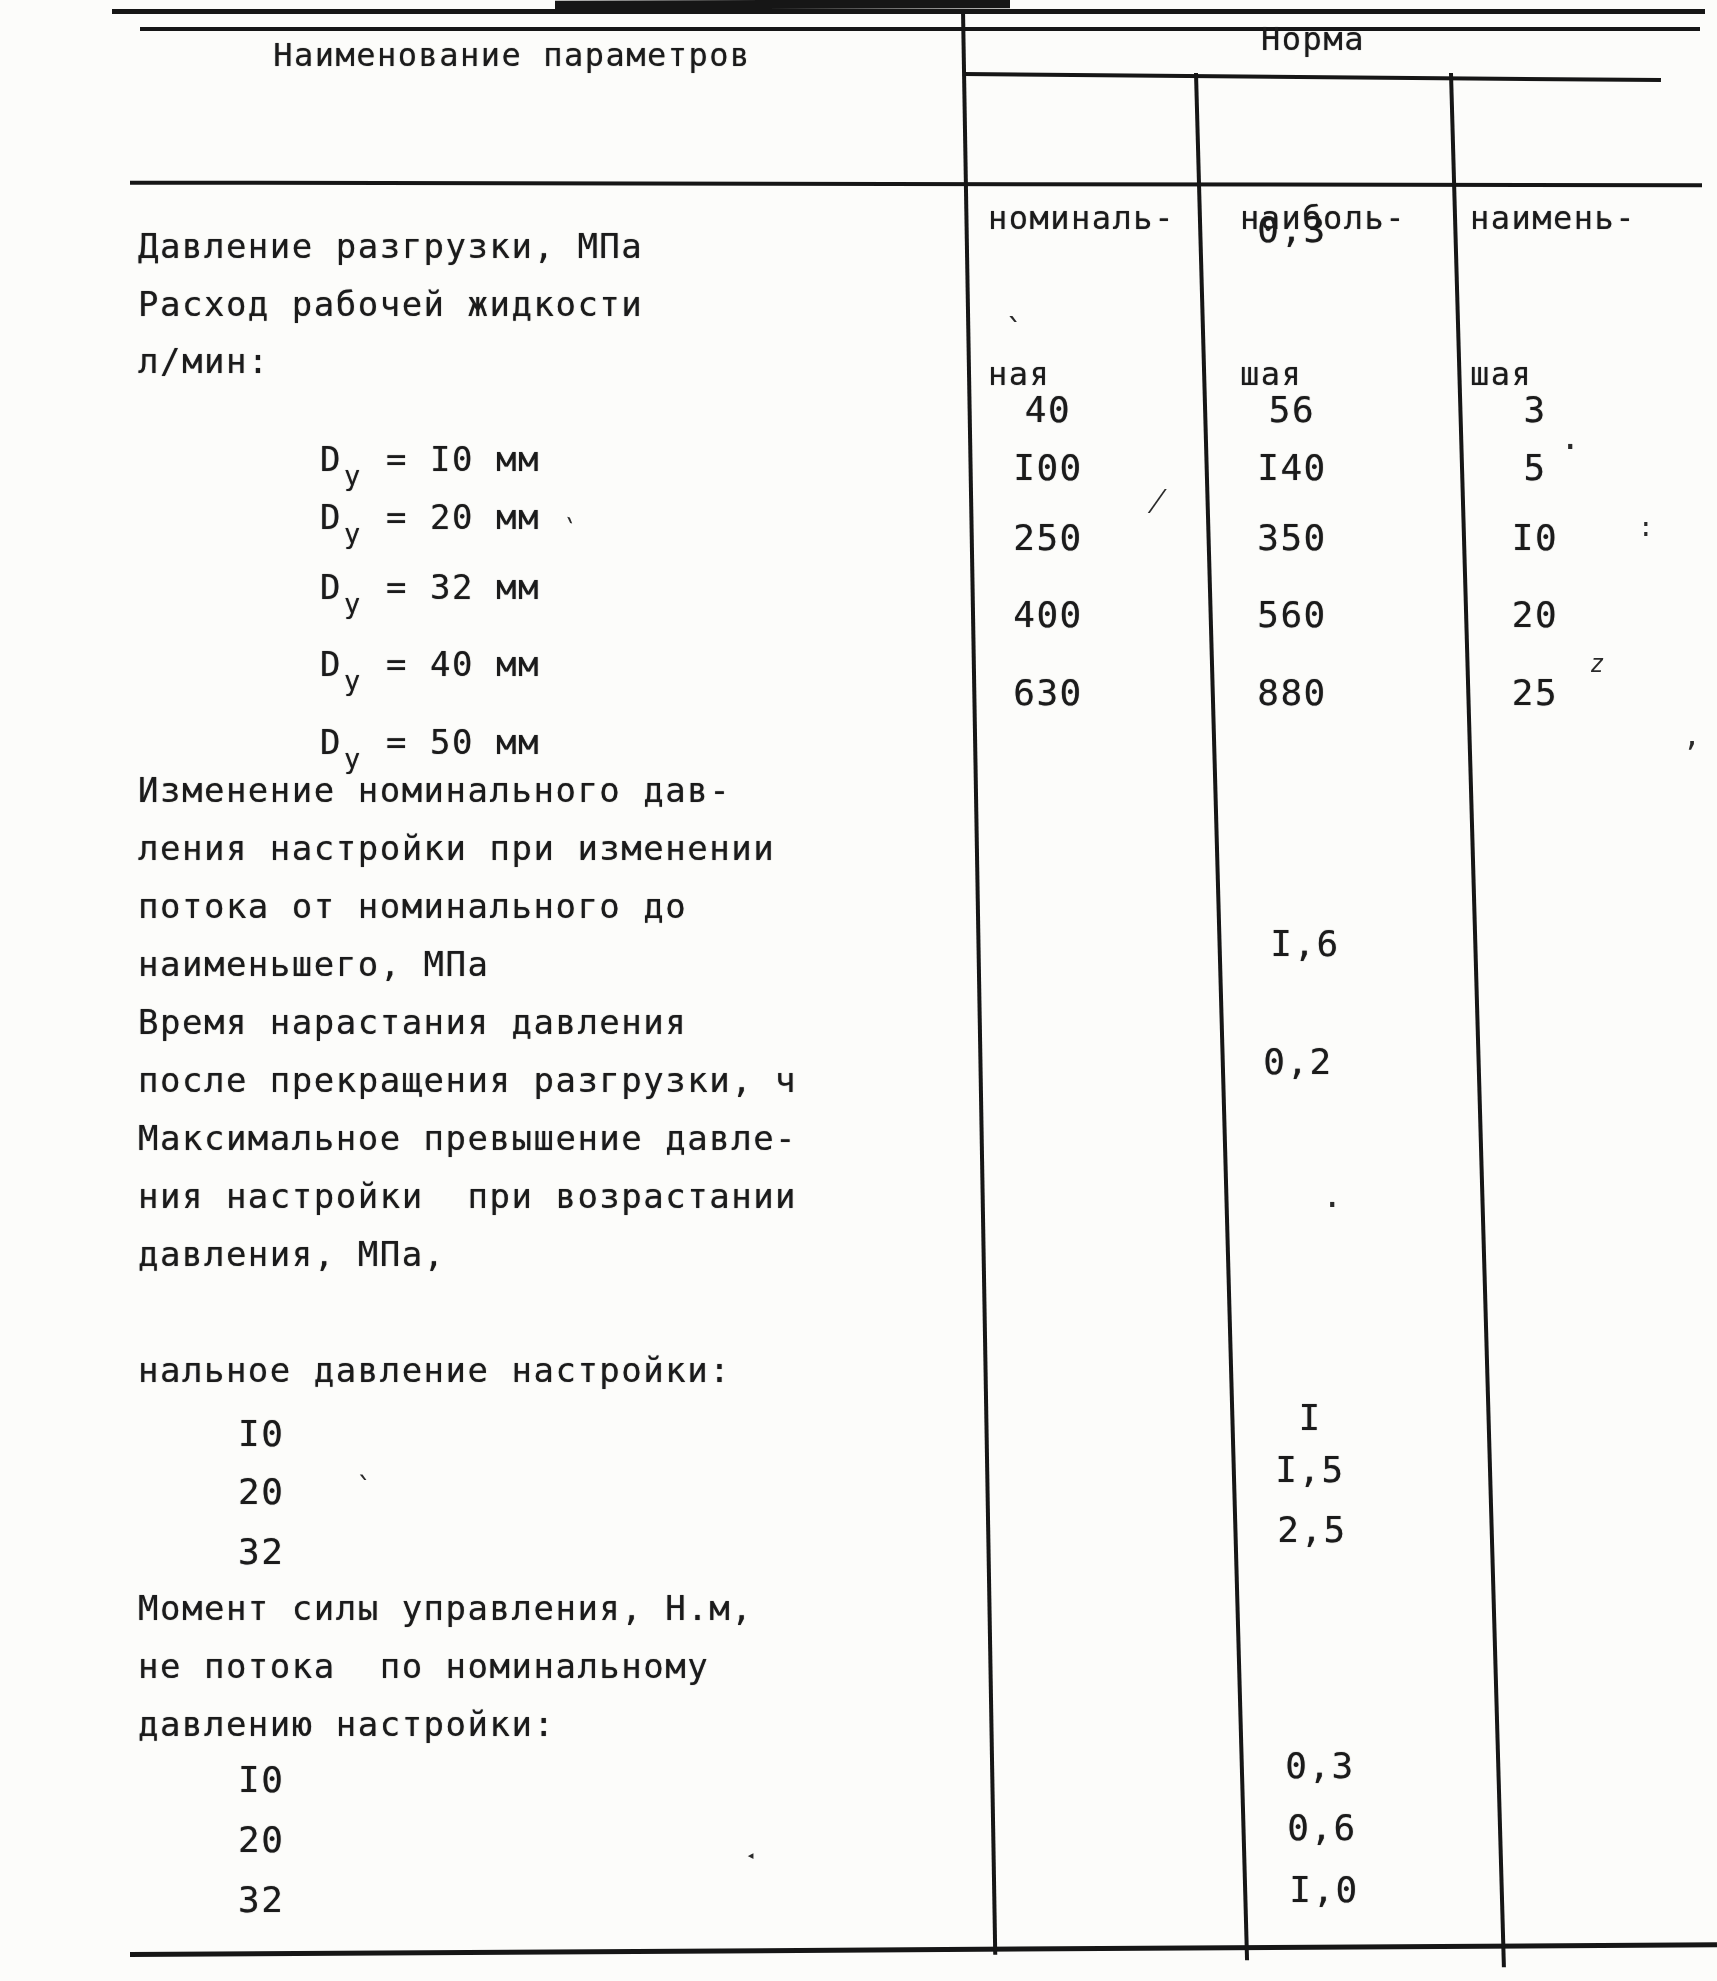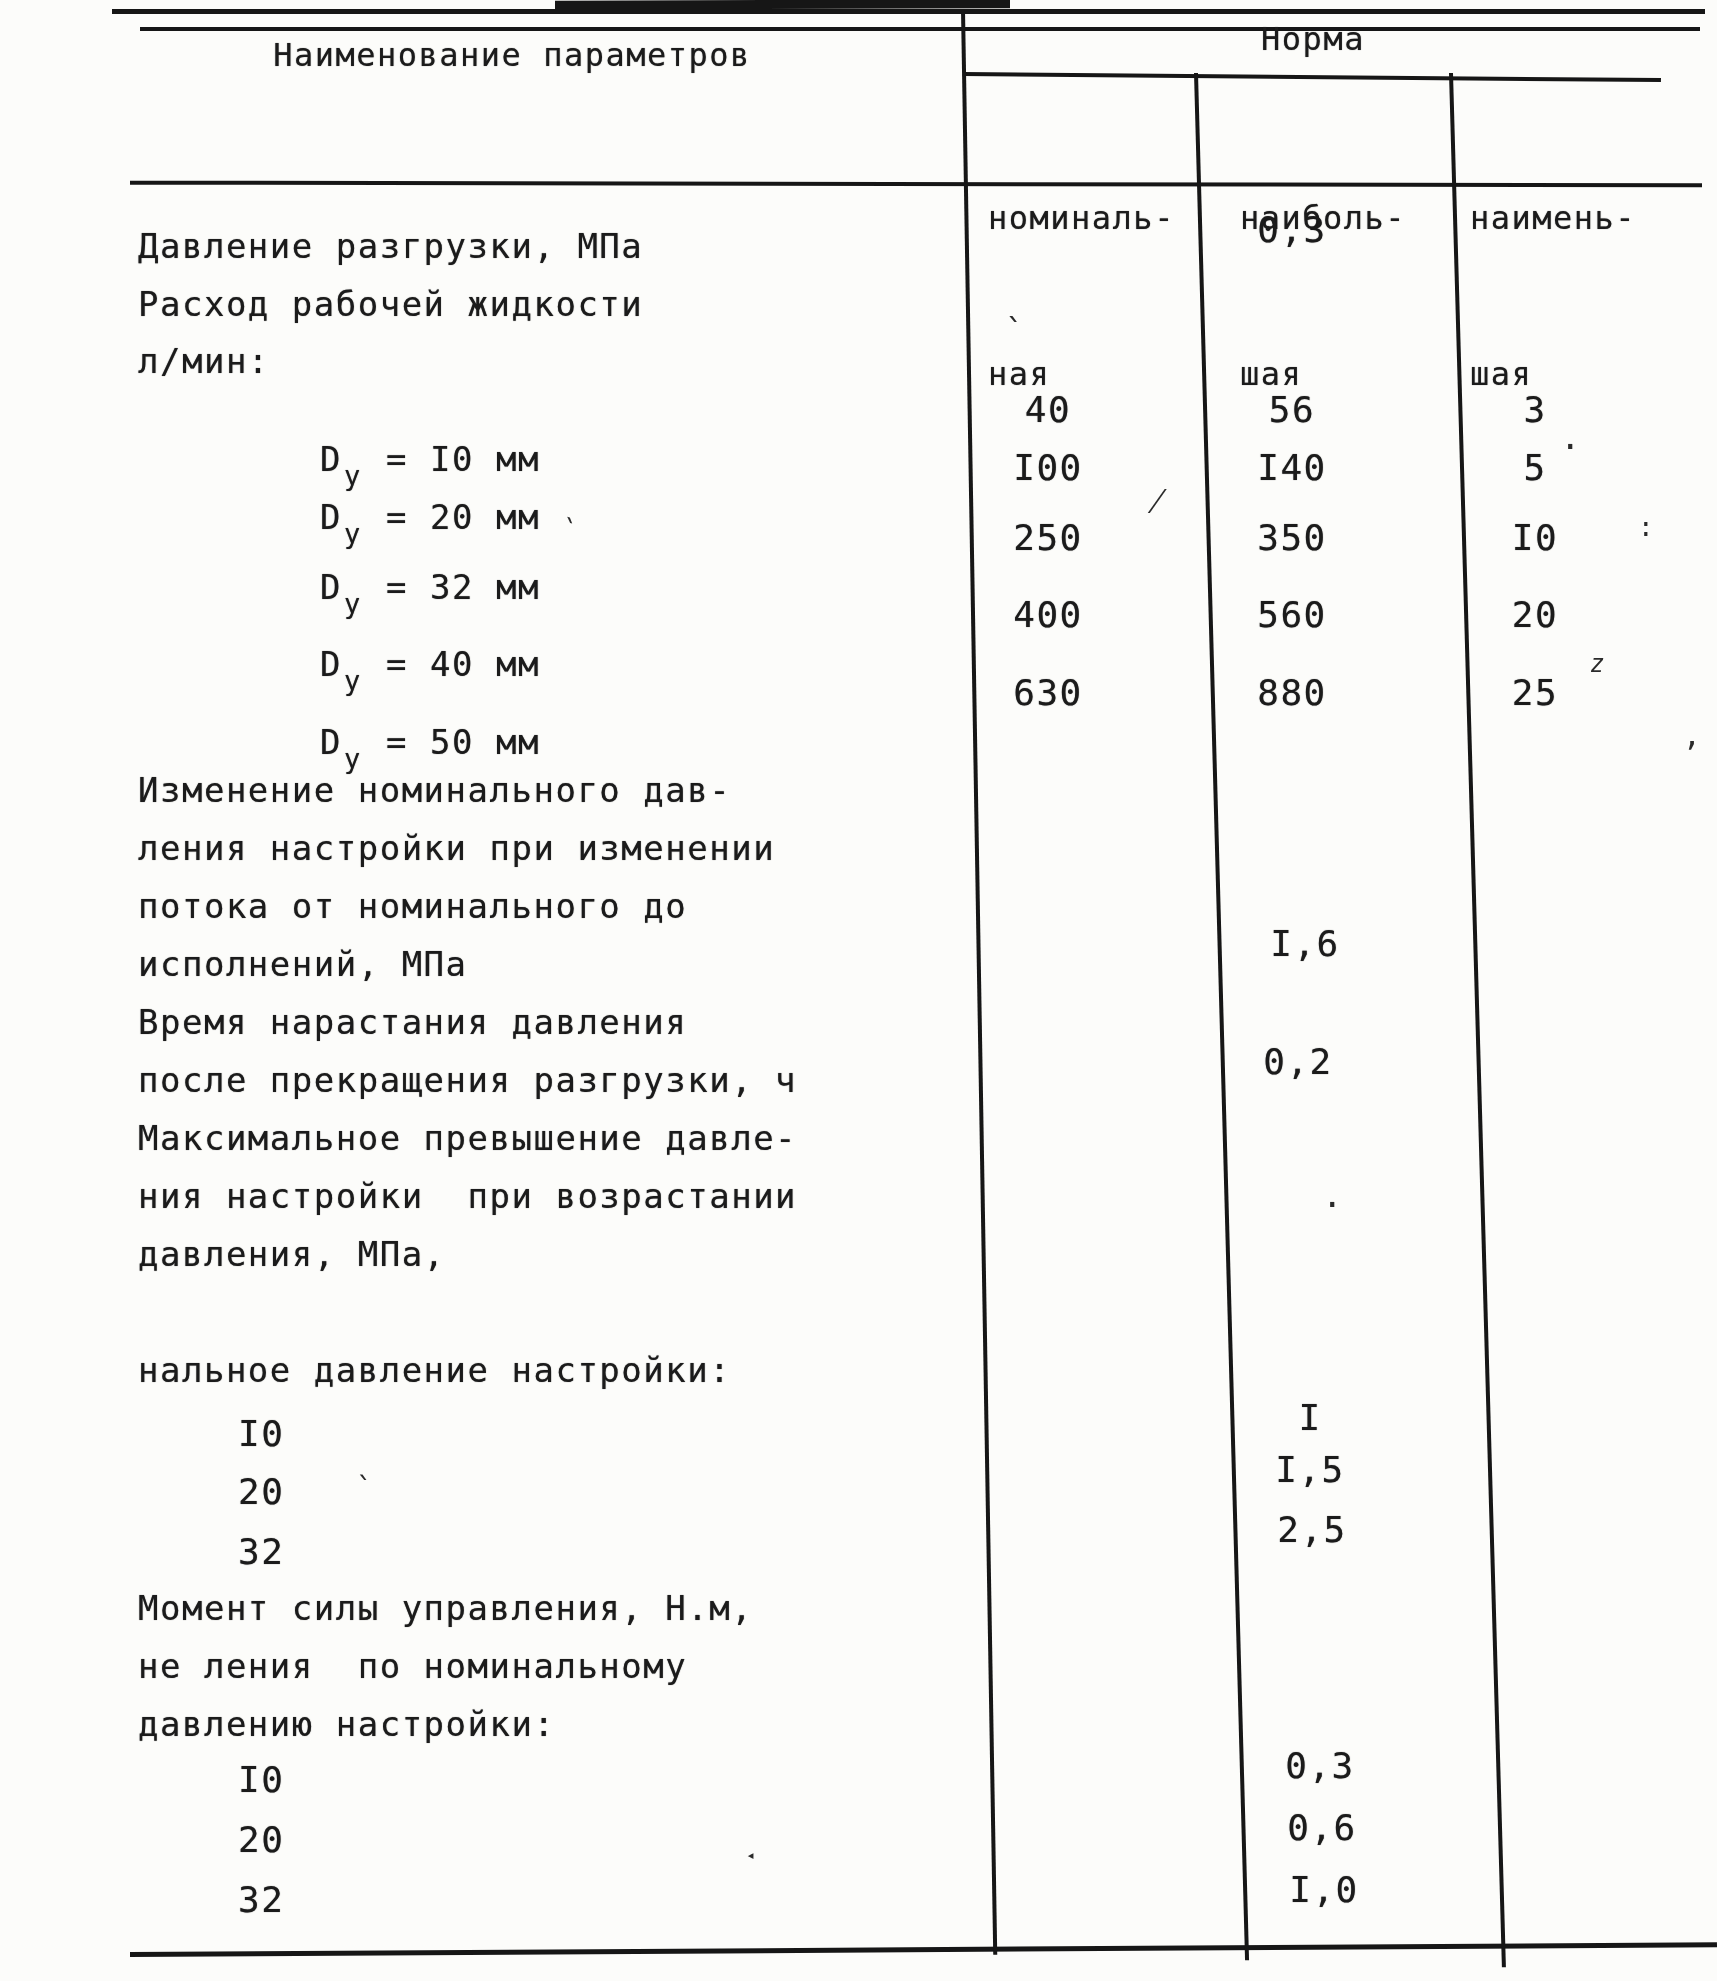--- a/index.html
+++ b/index.html
@@ -112,41 +112,41 @@
   <div class="t" style="left:232px; top:681px;">
     <span>D</span><sub class="dsub">у</sub><span> = 50 мм</span>
   </div>
   <div class="t val" style="left:978px;  top:671px;">630</div>
   <div class="t val" style="left:1222px; top:671px;">880</div>
   <div class="t val" style="left:1465px; top:671px;">25</div>
 
   <div class="t" style="left:138px; top:770px;">Изменение номинального дав-</div>
   <div class="t" style="left:138px; top:886px;">потока от номинального до</div>
   <div class="t" style="left:138px; top:828px;">ления настройки при изменении</div>
-  <div class="t" style="left:138px; top:944px;">исполнений, МПа</div>
+  <div class="t" style="left:138px; top:944px;">наименьшего, МПа</div>
   <div class="t val" style="left:1235px; top:922px;">I,6</div>
 
   <div class="t" style="left:138px; top:1002px;">Время нарастания давления</div>
   <div class="t" style="left:138px; top:1060px;">после прекращения разгрузки, ч</div>
   <div class="t val" style="left:1228px; top:1040px;">0,2</div>
 
   <div class="t" style="left:138px; top:1118px;">Максимальное превышение давле-</div>
   <div class="t" style="left:138px; top:1176px;">ния настройки  при возрастании</div>
   <div class="t" style="left:138px; top:1234px;">давления, МПа,</div>
 
   <div class="t" style="left:138px; top:1350px;">нальное давление настройки:</div>
   <div class="t" style="left:238px; top:1412px; font-size:36px;">I0</div>
   <div class="t" style="left:238px; top:1470px; font-size:36px;">20</div>
   <div class="t" style="left:238px; top:1530px; font-size:36px;">32</div>
   <div class="t val" style="left:1240px; top:1396px;">I</div>
   <div class="t val" style="left:1240px; top:1448px;">I,5</div>
   <div class="t val" style="left:1242px; top:1508px;">2,5</div>
 
   <div class="t" style="left:138px; top:1588px;">Момент силы управления, Н.м,</div>
-  <div class="t" style="left:138px; top:1646px;">не ления  по номинальному</div>
+  <div class="t" style="left:138px; top:1646px;">не потока  по номинальному</div>
   <div class="t" style="left:138px; top:1704px;">давлению настройки:</div>
   <div class="t" style="left:238px; top:1758px; font-size:36px;">I0</div>
   <div class="t" style="left:238px; top:1818px; font-size:36px;">20</div>
   <div class="t" style="left:238px; top:1878px; font-size:36px;">32</div>
   <div class="t val" style="left:1250px; top:1744px;">0,3</div>
   <div class="t val" style="left:1252px; top:1806px;">0,6</div>
   <div class="t val" style="left:1254px; top:1868px;">I,0</div>
 
   <span class="art" style="left:1005px; top:312px;  font-size:32px;">`</span>
   <span class="art" style="left:560px;  top:514px;  font-size:28px; transform:rotate(15deg);">`</span>

